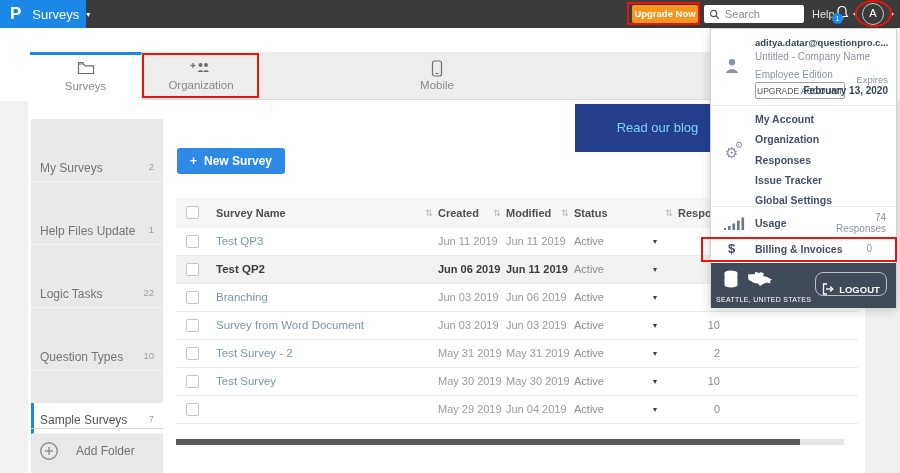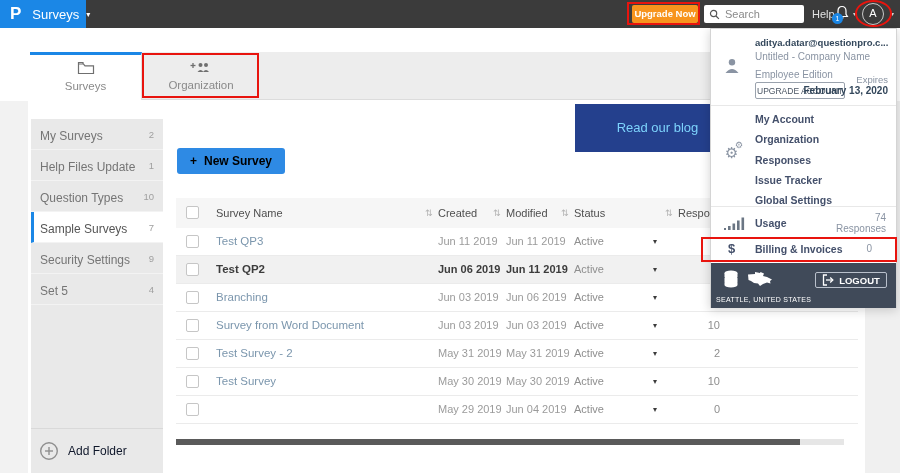--- a/index.html
+++ b/index.html
@@ -52,39 +52,39 @@
                   border:2px solid #e8140e;z-index:20;pointer-events:none;}
   .blog-banner{position:absolute;left:545px;top:52px;width:320px;height:48px;background:#24408d;
                cursor:pointer;}
   .blog-banner span{position:absolute;left:0;top:0;width:165px;height:48px;line-height:48px;
                     text-align:center;color:#7dd3fc;font-size:13px;}
 
   
   .left-gutter{position:absolute;left:0;top:101px;width:28px;height:372px;background:#f2f2f2;}
   .sidebar{position:absolute;left:31px;top:119px;width:132px;height:354px;background:#e9e9e9;}
   .side-item{position:relative;height:31px;line-height:31px;padding-left:9px;cursor:pointer;
-             border-bottom:1px solid #f3f3f3;}
+             border-bottom:1px solid #f3f3f3;margin-top:32px;}
   .si-label{font-size:12px;color:#757575;}
   .si-count{position:absolute;right:9px;top:0;font-size:9.5px;color:#9f9f9f;}
   .side-item.active{background:#fff;border-left:3px solid #1b87e6;padding-left:6px;}
   .side-item.active .si-label{color:#555;}
   .add-folder{position:absolute;left:0;bottom:0;width:132px;height:45px;border-top:1px solid #d9d9d9;
               display:flex;align-items:center;padding-left:8px;cursor:pointer;}
-  .add-folder-label{font-size:12px;color:#0f172a;margin-left:9px;}
+  .add-folder-label{font-size:12px;color:#737373;margin-left:17px;}
   .right-gutter{position:absolute;left:865px;top:101px;width:35px;height:372px;background:#f0f0f0;}
 
   
   .new-survey-btn{position:absolute;left:177px;top:148px;width:108px;height:26px;background:#2e8ae4;
-                  border-radius:3px;color:#000000;font-size:12px;font-weight:bold;text-align:center;
+                  border-radius:3px;color:#ffffff;font-size:12px;font-weight:bold;text-align:center;
                   line-height:26px;cursor:pointer;}
   .new-survey-btn .plus{margin-right:7px;}
 
   .table-header{position:absolute;left:176px;top:198px;width:682px;height:30px;background:#f6f6f6;}
   .table-header .th{position:absolute;top:0;height:30px;line-height:30px;font-size:11px;
-                    font-weight:normal;color:#4f4f4f;cursor:pointer;}
+                    font-weight:bold;color:#4f4f4f;cursor:pointer;}
   .sort-glyph{position:absolute;top:0;height:30px;line-height:30px;font-size:9px;color:#b3b3b3;
               font-family:"DejaVu Sans",sans-serif;cursor:pointer;}
   .checkbox{position:absolute;left:10px;top:8px;width:13px;height:13px;background:#fff;
             border:1px solid #c6c6c6;border-radius:2px;cursor:pointer;}
   .th-name{left:40px;}  .th-created{left:262px;} .th-modified{left:330px;}
   .th-status{left:398px;} .th-responses{left:502px;}
   .sg1{left:249px;} .sg2{left:317px;} .sg3{left:385px;} .sg4{left:489px;}
 
   .rows-wrap{position:absolute;left:176px;top:228px;width:682px;}
   .table-row{position:relative;height:28px;border-bottom:1px solid #ebebeb;}
@@ -132,22 +132,22 @@
   .dollar-icon{position:absolute;left:17px;top:212px;font-size:13px;font-weight:bold;color:#44506b;}
   .billing-label{position:absolute;left:44px;top:214px;font-size:10.5px;font-weight:bold;color:#44506b;
                  cursor:pointer;}
   .billing-value{position:absolute;right:24px;top:214px;font-size:10px;color:#8a94a3;}
   .billing-annotation{position:absolute;left:701px;top:237px;width:196px;height:25px;
                       border:2px solid #e8140e;z-index:45;pointer-events:none;}
   .panel-footer{position:absolute;left:0;top:234px;width:185px;height:45px;background:#404a59;}
   .footer-db{position:absolute;left:12px;top:7px;}
   .footer-map{position:absolute;left:36px;top:8px;}
   .footer-location{position:absolute;left:5px;top:33px;font-size:7px;color:#fff;letter-spacing:0.3px;}
-  .logout-btn{position:absolute;right:9px;top:9px;width:72px;height:16px;border:1px solid #b9c0cb;
-              border-radius:2px;display:flex;align-items:center;justify-content:center;cursor:pointer;}
+  .logout-btn{position:absolute;right:9px;top:9px;width:72px;height:24px;border:1px solid #b9c0cb;
+              border-radius:8px;display:flex;align-items:flex-end;justify-content:center;cursor:pointer;}
   .logout-label{font-size:9.5px;font-weight:bold;color:#fff;margin-left:5px;}
 </style>
 </head>
 <body>
 
 <div id="app">
 
   <div class="topbar">
     <div class="logo-block">
       <span class="logo-p">P</span>
@@ -192,36 +192,49 @@
           <line x1="3" y1="3" x2="3" y2="8" stroke="#6f6f6f" stroke-width="1.3"></line>
           <line x1="0.5" y1="5.5" x2="5.5" y2="5.5" stroke="#6f6f6f" stroke-width="1.3"></line>
           <circle cx="10.5" cy="5" r="2" fill="#6f6f6f"></circle>
           <circle cx="16" cy="5" r="2" fill="#6f6f6f"></circle>
           <path d="M7.5,12 q3,-4 6,0 Z" fill="#6f6f6f"></path>
           <path d="M13,12 q3,-4 6,0 Z" fill="#6f6f6f"></path>
         </svg>
       </div>
       <div class="tab-label">Organization</div>
     </div>
+    <div class="tab tab-mobile">
+      <div class="tab-icon">
+        <svg width="12" height="17" viewBox="0 0 12 17">
+          <rect x="1.5" y="1" width="9" height="15" rx="2" fill="none" stroke="#6f6f6f" stroke-width="1.2"></rect>
+          <line x1="4.5" y1="13.5" x2="7.5" y2="13.5" stroke="#6f6f6f" stroke-width="1.2"></line>
+        </svg>
+      </div>
+      <div class="tab-label">Mobile</div>
+    </div>
     <div class="blog-banner">
       <span>Read our blog</span>
     </div>
   </div>
   <div class="org-annotation"></div>
 
   <div class="left-gutter"></div>
   <div class="right-gutter"></div>
   <div class="sidebar">
     <div class="side-item">
       <span class="si-label">My Surveys</span>
       <span class="si-count">2</span>
     </div>
     <div class="side-item">
       <span class="si-label">Help Files Update</span>
       <span class="si-count">1</span>
+    </div>
+    <div class="side-item">
+      <span class="si-label">Logic Tasks</span>
+      <span class="si-count">22</span>
     </div>
     <div class="side-item">
       <span class="si-label">Question Types</span>
       <span class="si-count">10</span>
     </div>
     <div class="side-item active">
       <span class="si-label">Sample Surveys</span>
       <span class="si-count">7</span>
     </div>
     <div class="side-item">

